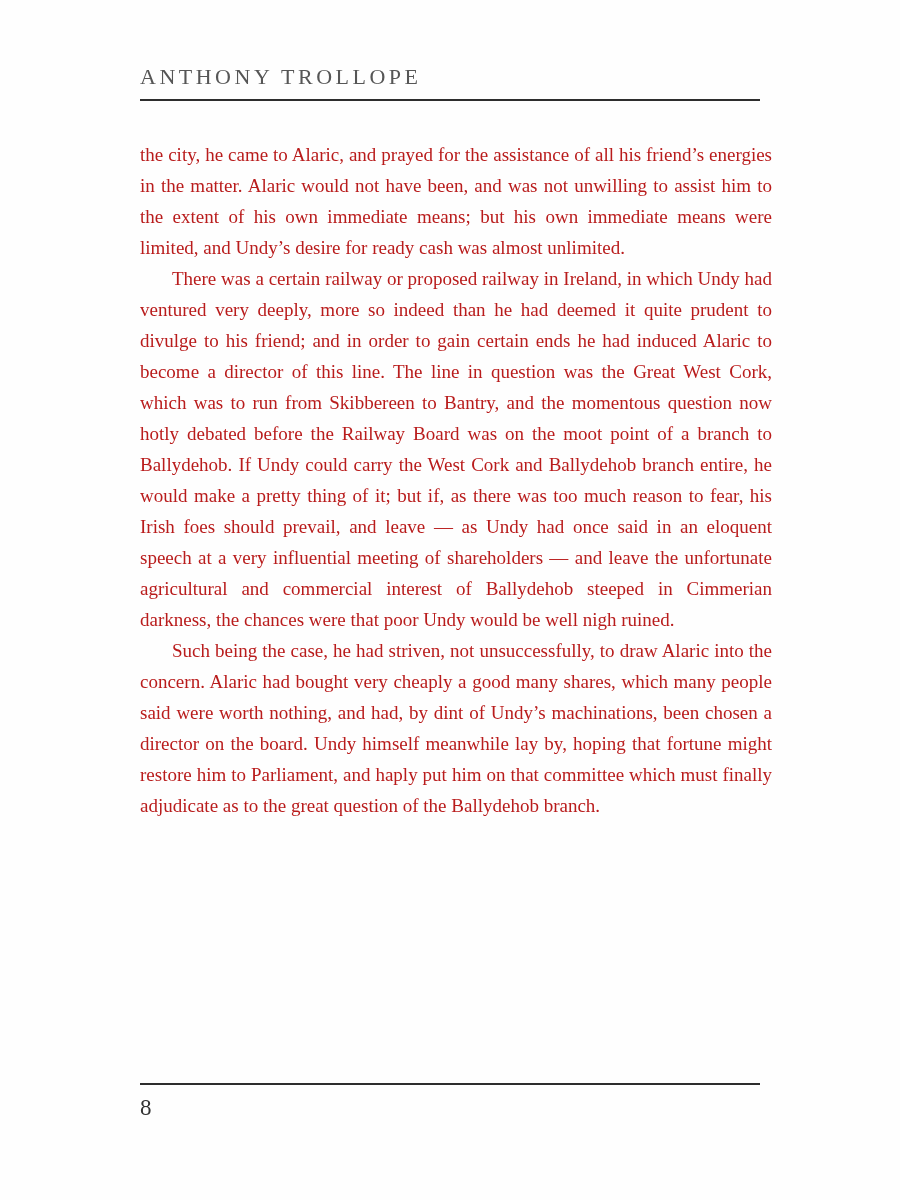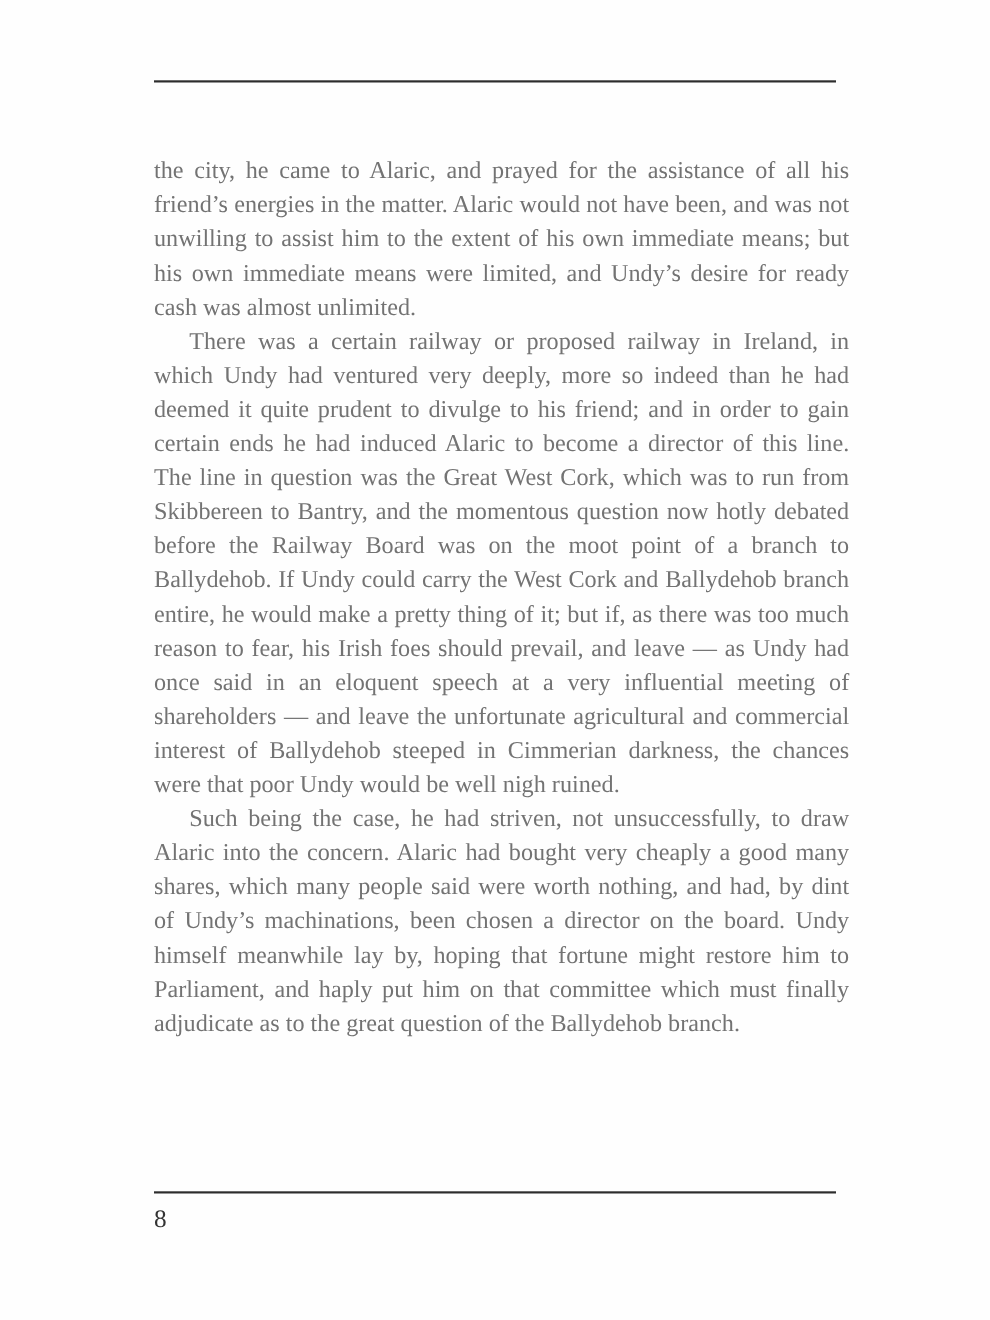--- a/index.html
+++ b/index.html
@@ -35,26 +35,26 @@
       border-top: 2px solid #2d2d2d;
       margin: 0;
       height: 0;
     }
     .top-rule { margin-top: 9px; }
     .page-body {
       position: absolute;
       left: 140px;
       right: 128px;
       top: 139px;
-      font-size: 22px;
+      font-size: 19px;
       line-height: 31px;
       text-align: justify;
       hyphens: auto;
       -webkit-hyphens: auto;
-      color: #737373;
+      color: #b91c1c;
     }
     .para { margin: 0; padding: 0; }
     .para.indent { text-indent: 32px; }
     .page-footer {
       position: absolute;
       left: 140px;
       right: 140px;
       top: 1083px;
     }
     .page-number {
@@ -62,20 +62,21 @@
       font-size: 23px;
       color: #333333;
     }
   </style>
 </head>
 <body>
 
 <div class="page">
 
   <header class="page-header">
+    <div class="author">ANTHONY TROLLOPE</div>
     <div class="rule top-rule"></div>
   </header>
 
   <main class="page-body">
     <p class="para">the city, he came to Alaric, and prayed for the assistance of all his friend’s energies in the matter. Alaric would not have been, and was not unwilling to assist him to the extent of his own immediate means; but his own immediate means were limited, and Undy’s desire for ready cash was almost unlimited.</p>
     <p class="para indent">There was a certain railway or proposed railway in Ireland, in which Undy had ventured very deeply, more so indeed than he had deemed it quite prudent to divulge to his friend; and in order to gain certain ends he had induced Alaric to become a director of this line. The line in question was the Great West Cork, which was to run from Skibbereen to Bantry, and the momentous question now hotly debated before the Railway Board was on the moot point of a branch to Ballydehob. If Undy could carry the West Cork and Ballydehob branch entire, he would make a pretty thing of it; but if, as there was too much reason to fear, his Irish foes should prevail, and leave — as Undy had once said in an eloquent speech at a very influential meeting of shareholders — and leave the unfortunate agricultural and commercial interest of Ballydehob steeped in Cimmerian darkness, the chances were that poor Undy would be well nigh ruined.</p>
     <p class="para indent">Such being the case, he had striven, not unsuccessfully, to draw Alaric into the concern. Alaric had bought very cheaply a good many shares, which many people said were worth nothing, and had, by dint of Undy’s machinations, been chosen a director on the board. Undy himself meanwhile lay by, hoping that fortune might restore him to Parliament, and haply put him on that committee which must finally adjudicate as to the great question of the Ballydehob branch.</p>
   </main>
 
   <footer class="page-footer">

